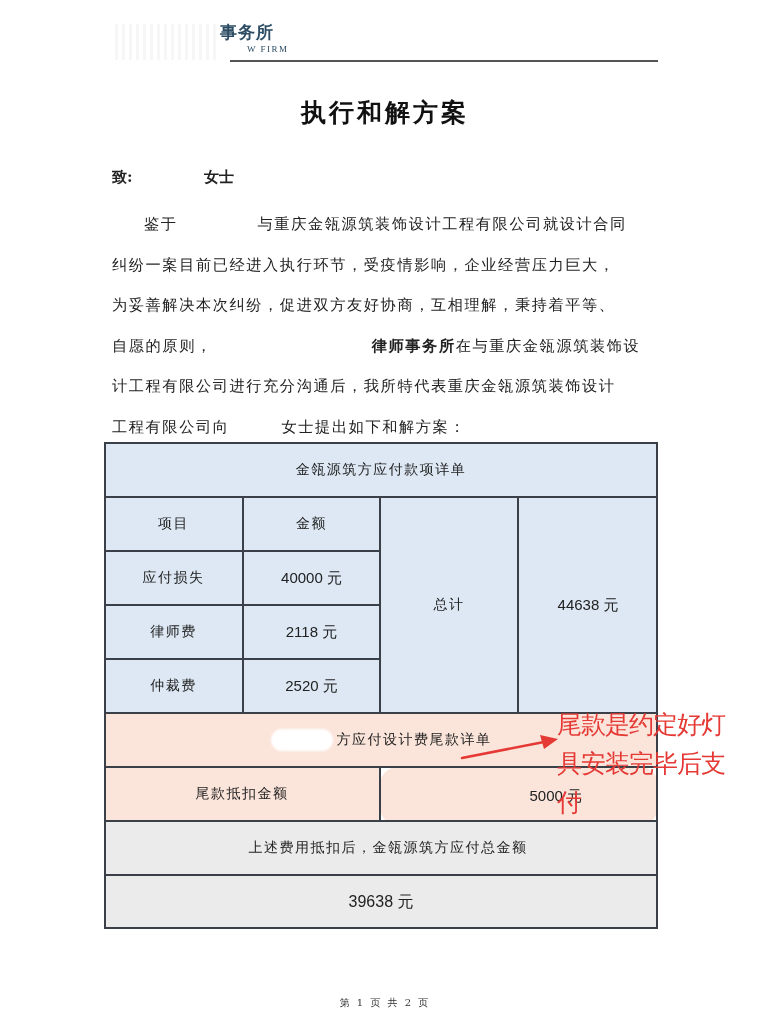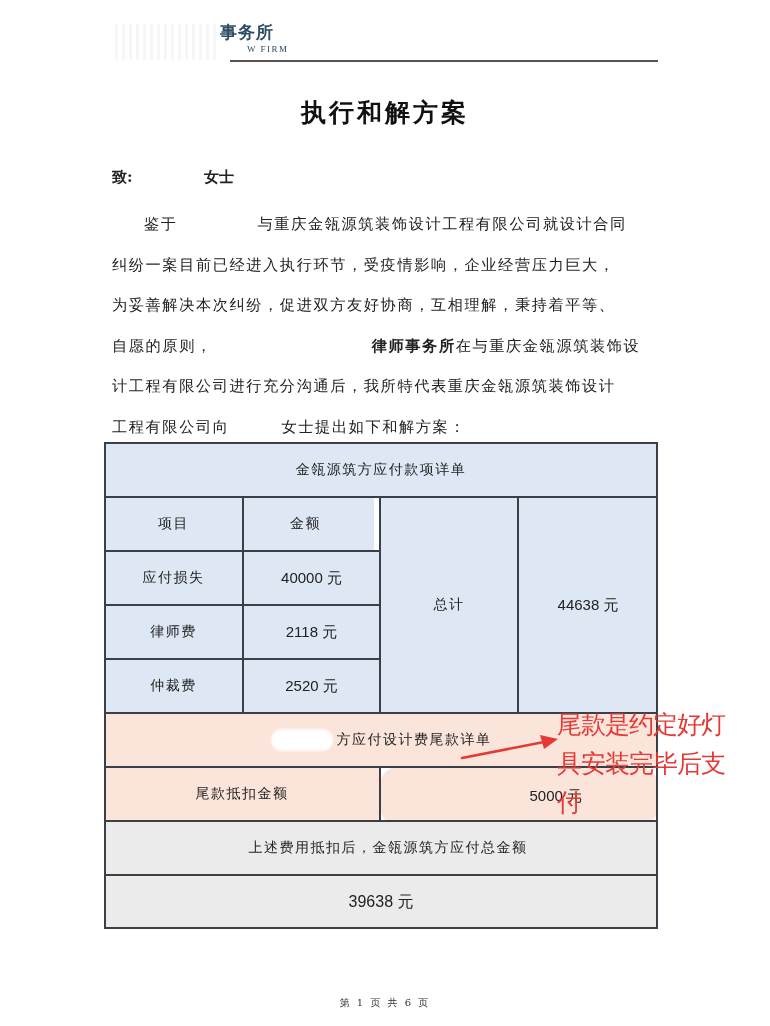--- a/index.html
+++ b/index.html
@@ -68,21 +68,21 @@
   <p><span>自愿的原则，</span><span class="blank" style="width:140px"></span><span class="bold">律师事务所</span><span>在与重庆金瓴源筑装饰设</span></p>
   <p>计工程有限公司进行充分沟通后，我所特代表重庆金瓴源筑装饰设计</p>
   <p><span>工程有限公司向</span><span class="blank" style="width:52px"></span><span>女士提出如下和解方案：</span></p>
 </div>
 
 <div class="tbl">
 
   <div class="cell blue" style="left:0;top:0;width:554px;height:55px;">金瓴源筑方应付款项详单</div>
 
   <div class="cell blue" style="left:0;top:55px;width:139px;height:54px;">项目</div>
-  <div class="cell blue" style="left:133px;top:55px;width:137px;height:54px;">金额</div>
+  <div class="cell blue" style="left:139px;top:55px;width:137px;height:54px;">金额</div>
 
   <div class="cell blue" style="left:0;top:109px;width:139px;height:54px;">应付损失</div>
   <div class="cell blue num" style="left:139px;top:109px;width:137px;height:54px;">40000 元</div>
 
   <div class="cell blue" style="left:0;top:163px;width:139px;height:54px;">律师费</div>
   <div class="cell blue num" style="left:139px;top:163px;width:137px;height:54px;">2118 元</div>
 
   <div class="cell blue" style="left:0;top:217px;width:139px;height:54px;">仲裁费</div>
   <div class="cell blue num" style="left:139px;top:217px;width:137px;height:54px;">2520 元</div>
 
@@ -123,13 +123,13 @@
   <line x1="2" y1="26" x2="84" y2="10" stroke="#e53935" stroke-width="2.5" stroke-linecap="round"></line>
   <polygon points="98,7 80,3 84,17" fill="#e53935"></polygon>
 </svg>
 
 <div class="annotation">
   <div>尾款是约定好灯</div>
   <div>具安装完毕后支</div>
   <div>付</div>
 </div>
 
-<div class="footer">第 1 页 共 6 页</div>
+<div class="footer">第 1 页 共 2 页</div>
 
 </body></html>

